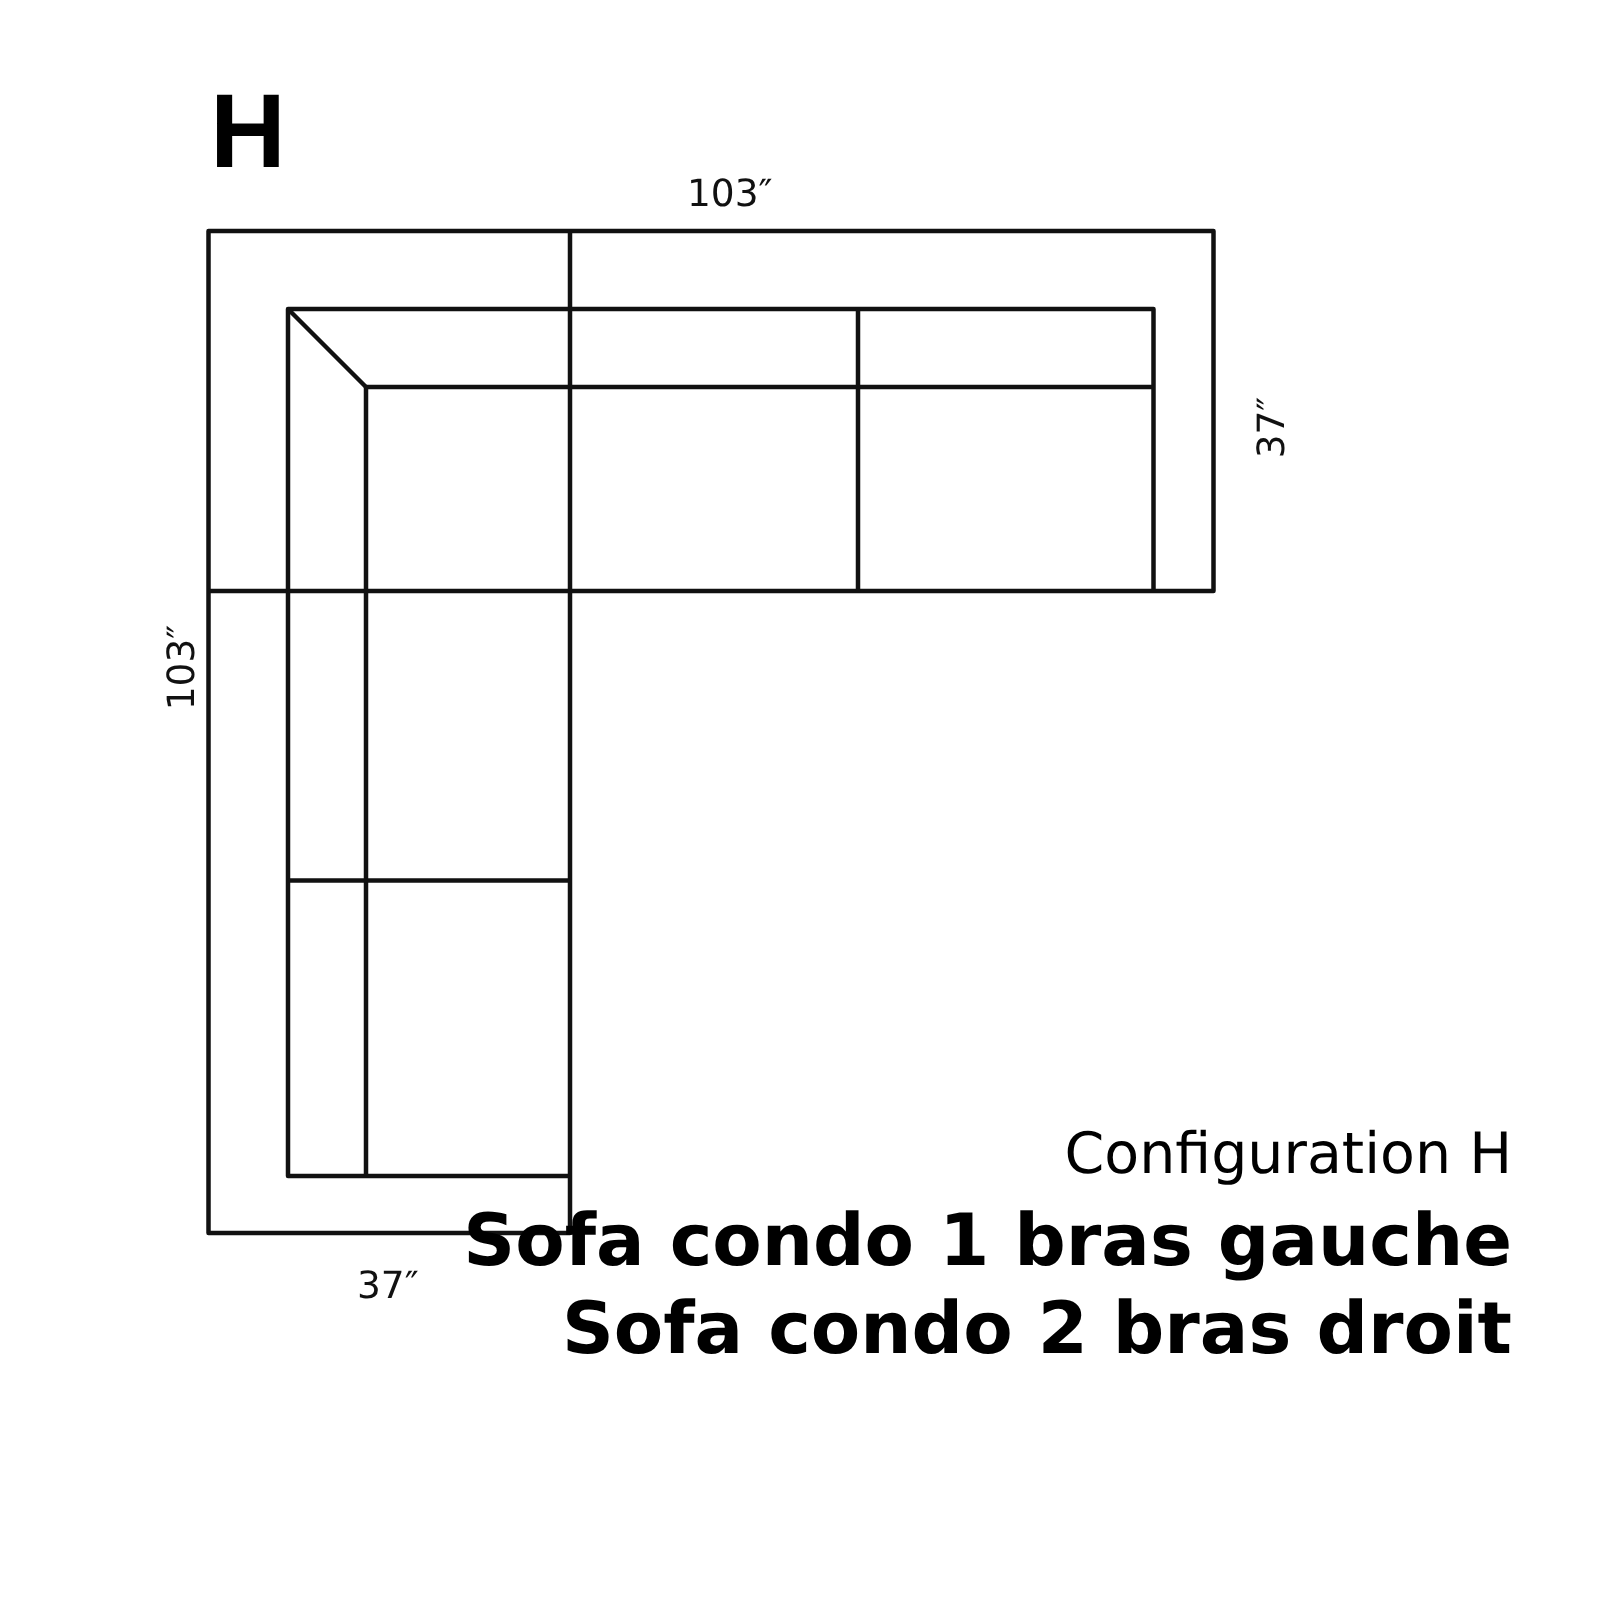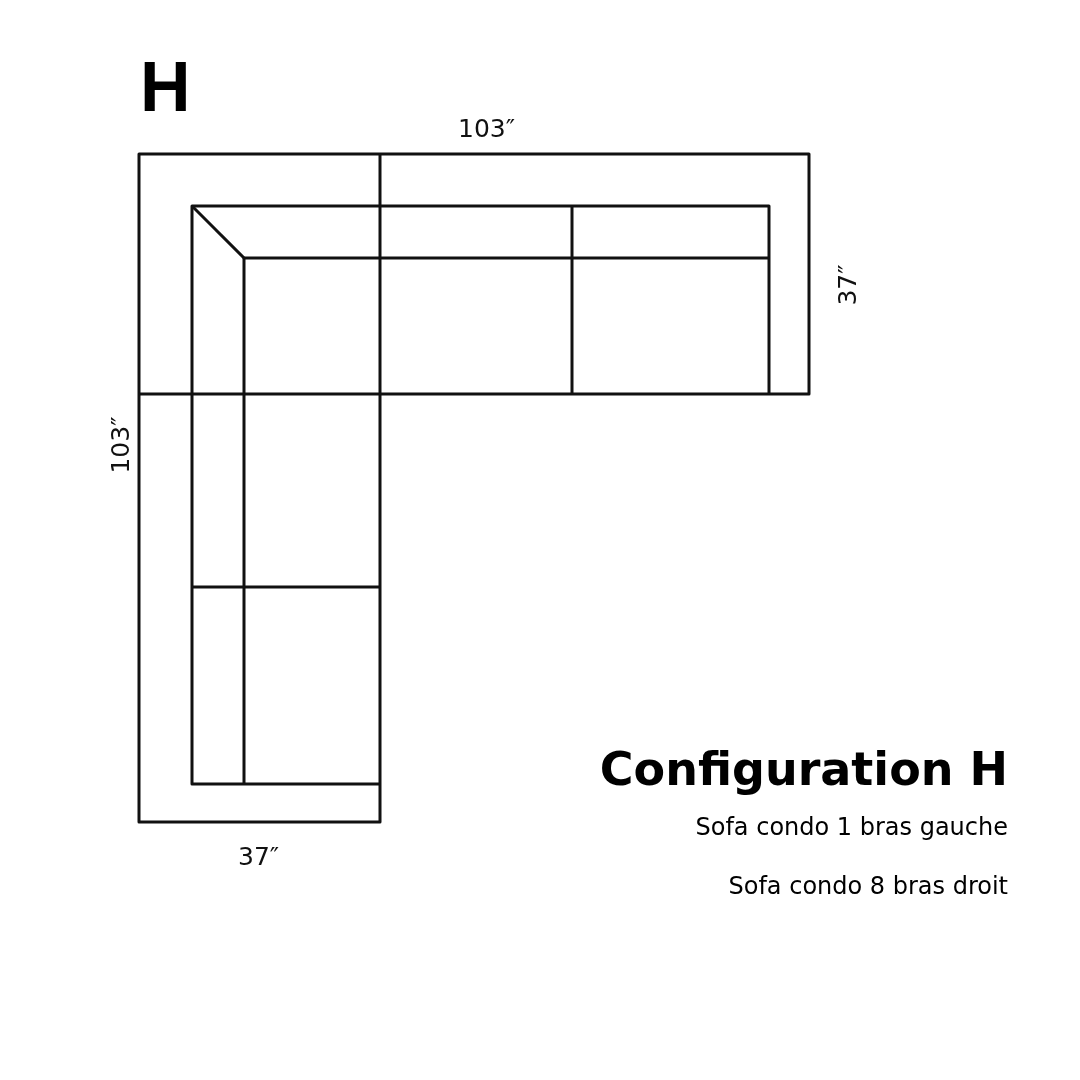--- a/index.html
+++ b/index.html
@@ -5,22 +5,22 @@
     html, body { margin: 0; padding: 0; background: #ffffff; }
     body { width: 1080px; height: 1080px; position: relative; overflow: hidden; font-family: "DejaVu Sans", sans-serif; color: #000; }
     .letter { position: absolute; left: 140px; top: 52px; font-family: "Liberation Sans", sans-serif; font-weight: bold; font-size: 70px; line-height: 1; }
     svg.plan { position: absolute; left: 0; top: 0; }
     .dim { position: absolute; font-family: "DejaVu Sans", sans-serif; font-size: 25px; color: #111; line-height: 1; }
     .dim-top { left: 458px; top: 116px; }
     .dim-bottom { left: 238px; top: 844px; }
     .dim-right { left: 820px; top: 270px; width: 60px; height: 30px; transform: rotate(-90deg); transform-origin: center; text-align: center; }
     .dim-left { left: 88px; top: 430px; width: 70px; height: 30px; transform: rotate(-90deg); transform-origin: center; text-align: center; }
     .caption { position: absolute; right: 72px; top: 740px; text-align: right; font-family: "DejaVu Sans", sans-serif; }
-    .caption .title { font-weight: bold; font-size: 46px; line-height: 58px; }
-    .caption .line { font-size: 24px; line-height: 59px; font-weight: normal; }
+    .caption .title { font-weight: normal; font-size: 38px; line-height: 58px; }
+    .caption .line { font-size: 48px; line-height: 59px; font-weight: bold; }
   </style>
 </head>
 <body>
 
 <div class="letter">H</div>
 
 <svg class="plan" width="1080" height="1080" viewBox="0 0 1080 1080">
   <g fill="none" stroke="#111" stroke-width="3" stroke-linejoin="round">
 
     <path d="M139 154 H809 V394 H380 V822 H139 Z"></path>
@@ -42,14 +42,14 @@
 </svg>
 
 <div class="dim dim-top">103″</div>
 <div class="dim dim-right">37″</div>
 <div class="dim dim-left">103″</div>
 <div class="dim dim-bottom">37″</div>
 
 <div class="caption">
   <div class="title">Configuration H</div>
   <div class="line">Sofa condo 1 bras gauche</div>
-  <div class="line">Sofa condo 8 bras droit</div>
+  <div class="line">Sofa condo 2 bras droit</div>
 </div>
 
 </body></html>

